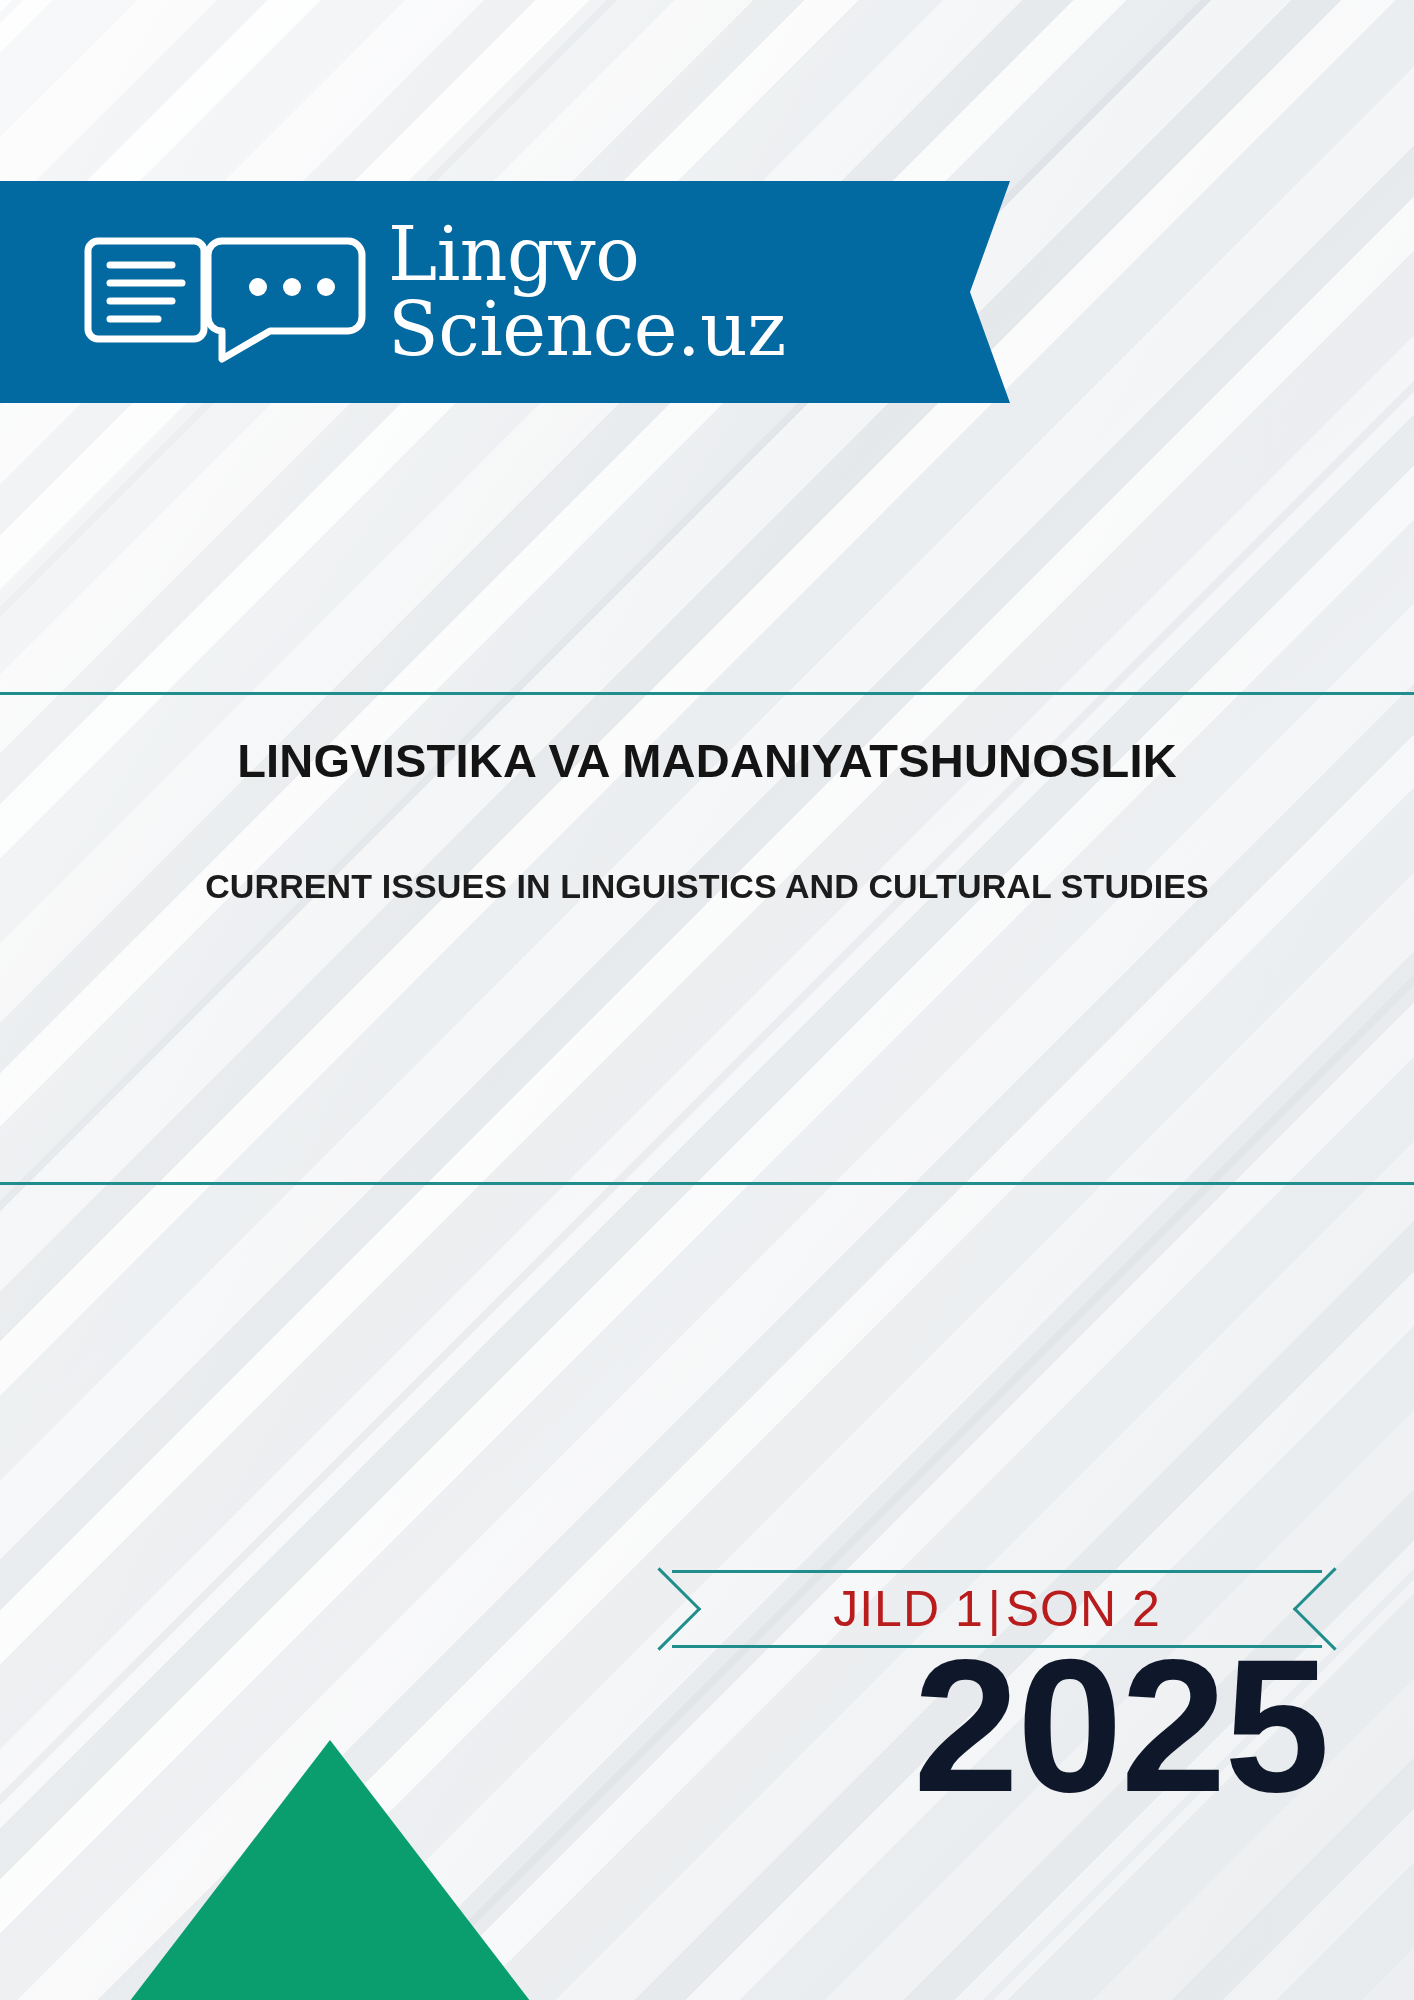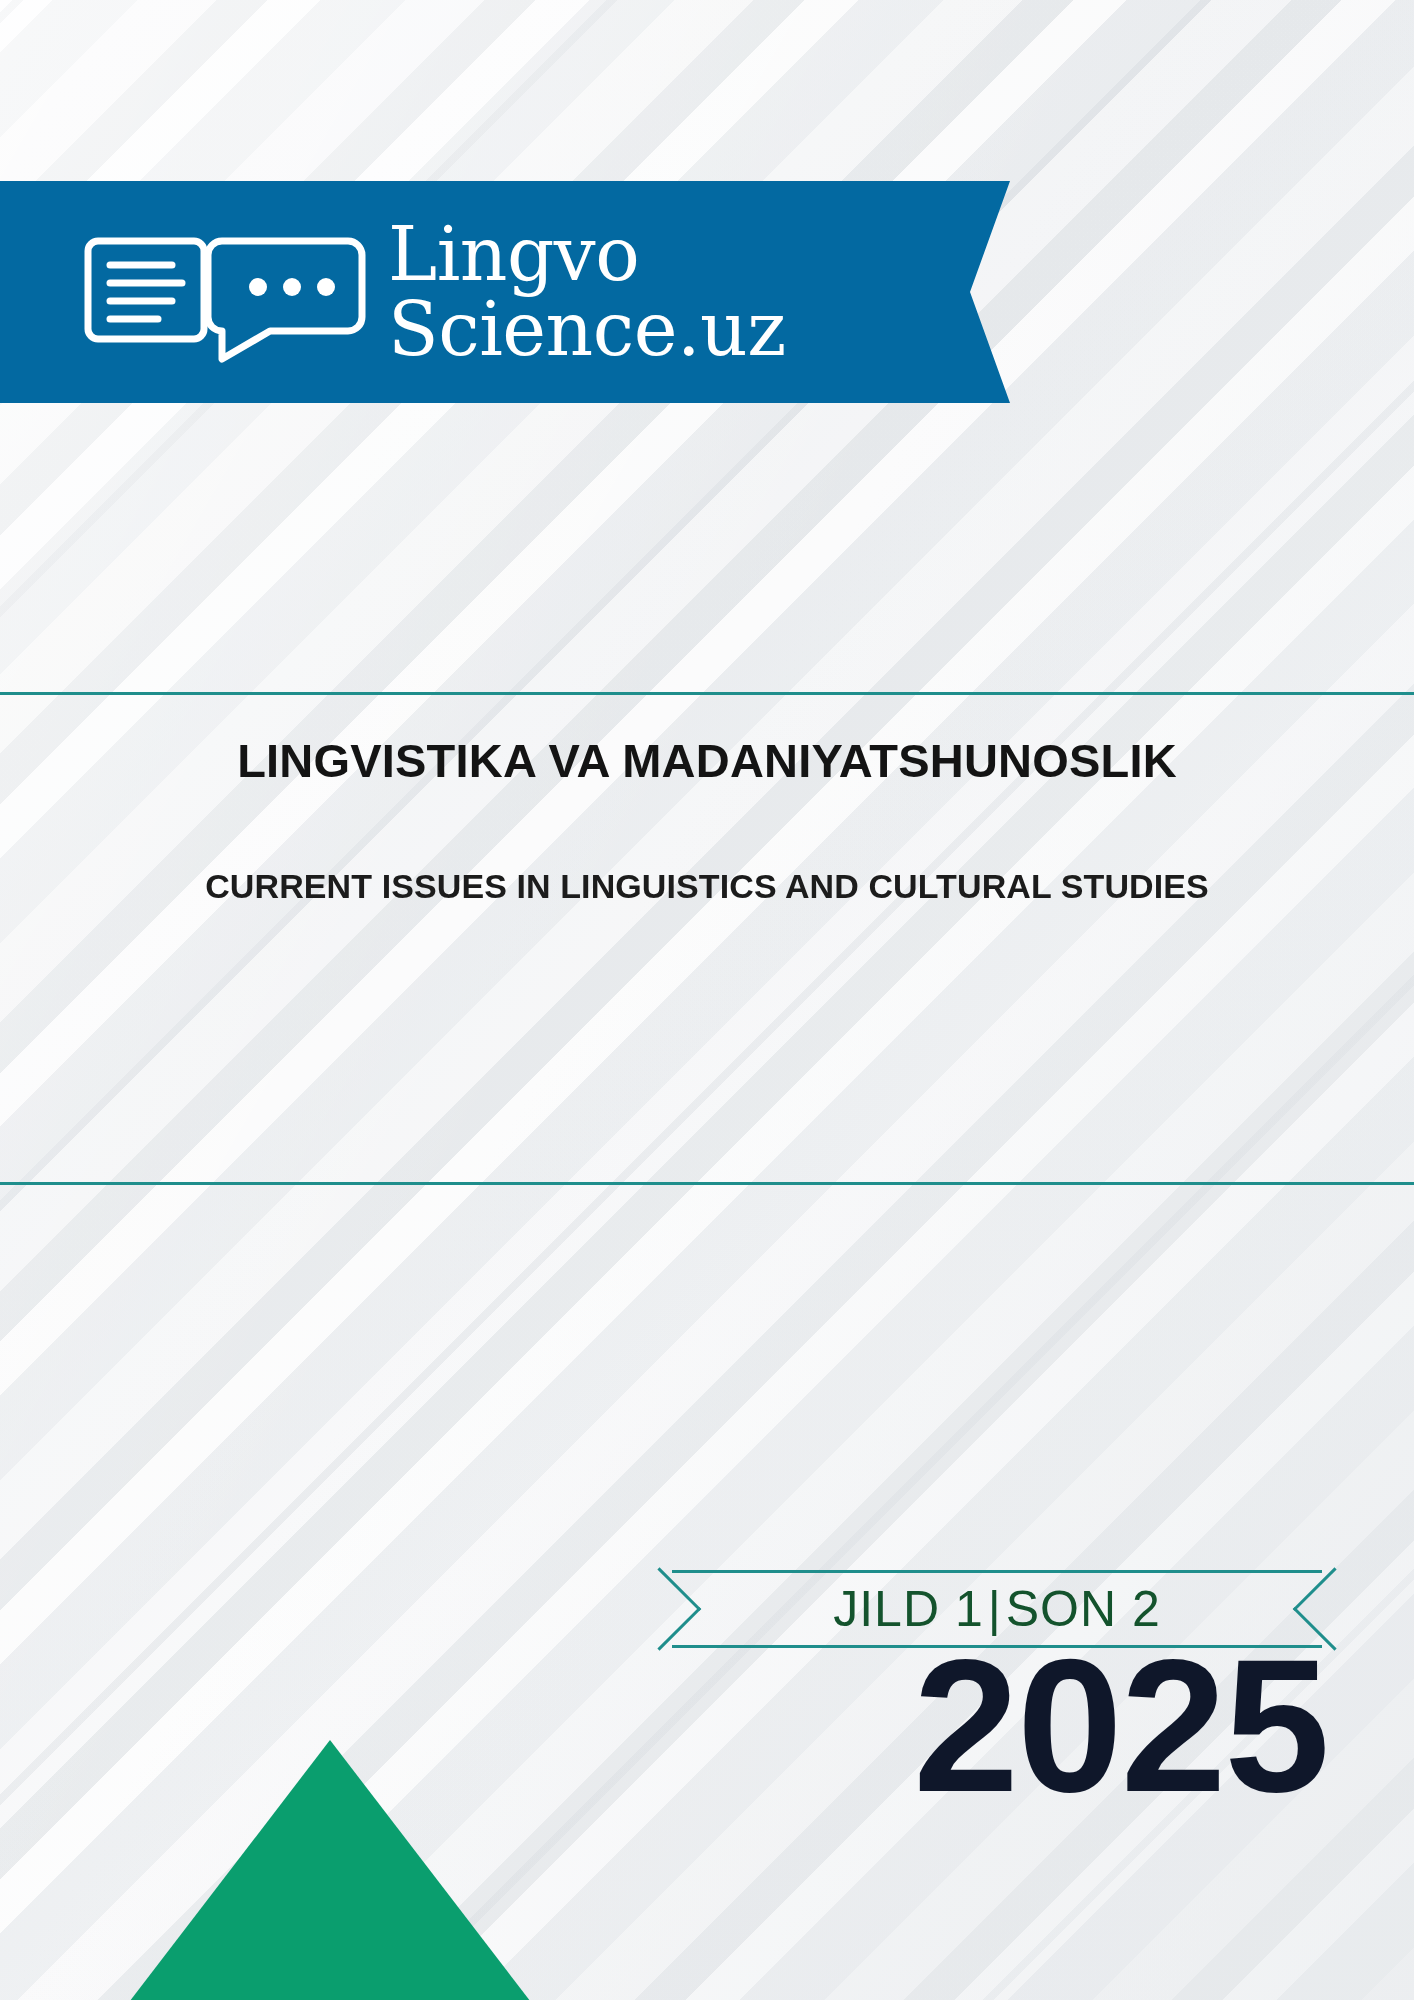--- a/index.html
+++ b/index.html
@@ -158,21 +158,21 @@
   .ribbon-shape::before {
     left: -42px;
     transform: translateY(-50%) rotate(45deg);
   }
   .ribbon-shape::after {
     right: -42px;
     transform: translateY(-50%) rotate(-135deg);
   }
   .ribbon-text {
     position: relative;
-    color: #14532d;
+    color: #b91c1c;
     font-size: 50px;
     letter-spacing: 1px;
     white-space: nowrap;
   }
   .ribbon-sep {
     display: inline-block;
     margin: 0 4px;
   }
 
   .year {

